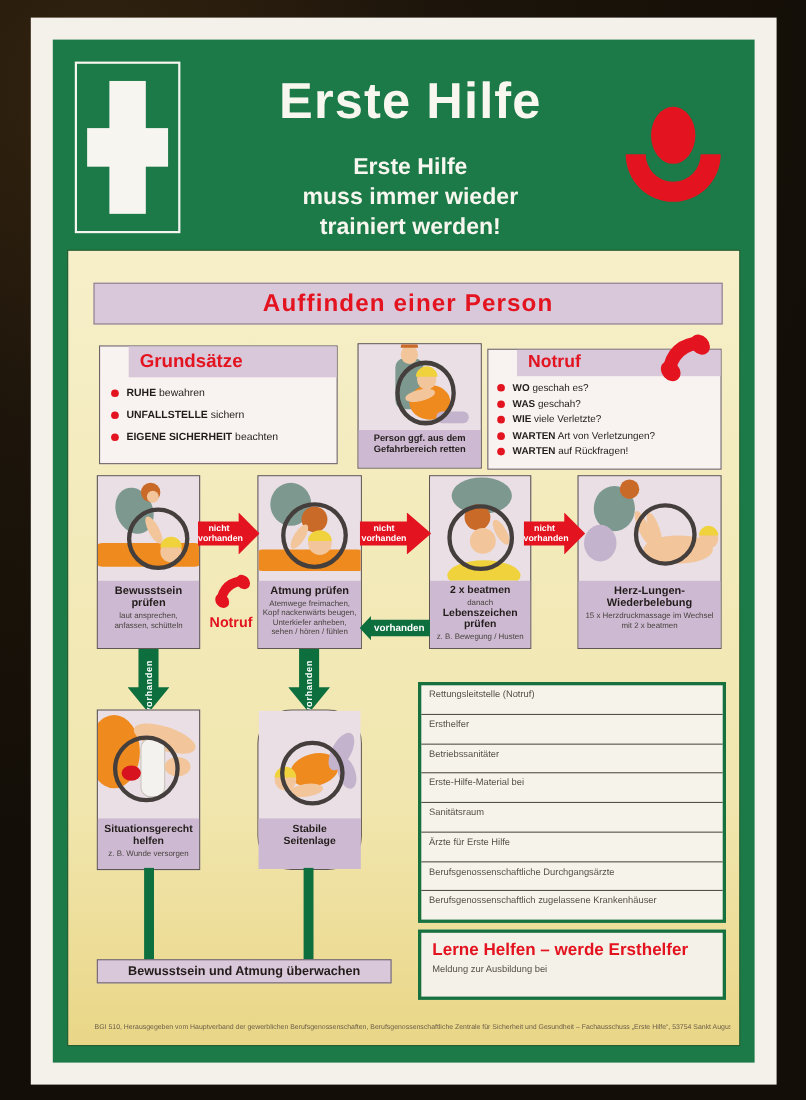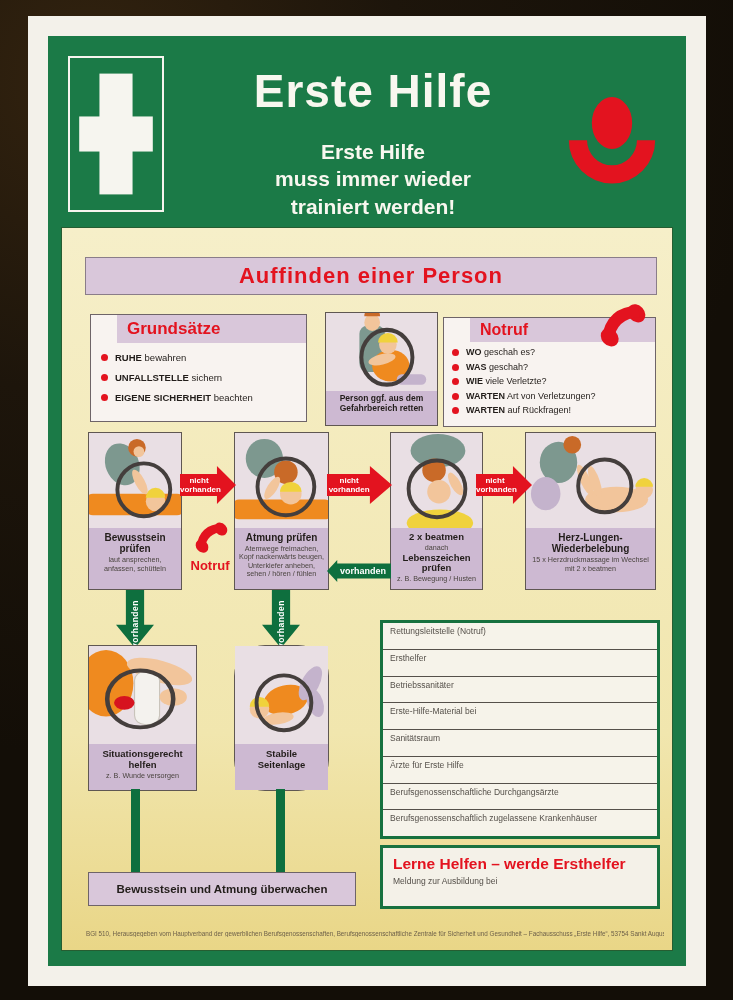--- a/index.html
+++ b/index.html
@@ -63,21 +63,21 @@
   .fb2{left:172px;width:95px;}
   .fb3{left:328px;width:93px;}
   .fb4{left:463px;width:131px;}
   .fb .t{font-size:10px;}
   .fb .s{font-size:7.2px;margin-top:2px;}
   .fb3 .t{font-size:9.5px;}
   .fb3 .s{margin-top:1px;}
   .fb3 .t2{font-size:9.5px;font-weight:bold;white-space:pre-line;line-height:1.1;margin-top:1px;}
   
   .br{top:417px;height:146px;}
-  .br1{left:26px;width:109px;}
+  .br1{left:26px;width:94px;}
   .br2{left:172px;width:95px;border-radius:31px;}
   .br .figcap{height:46px;padding-top:5px;}
   .br .t{font-size:9.5px;}
   .br .s{font-size:7.2px;margin-top:2px;}
   
   .arr-r{position:absolute;z-index:2;height:38px;background:var(--red);
     clip-path:polygon(0 21%,66% 21%,66% 0,100% 50%,66% 100%,66% 79%,0 79%);
     display:flex;align-items:center;}
   .arr-r span{display:block;width:68%;text-align:center;color:#fff;font-weight:bold;
     font-size:8px;line-height:1.15;white-space:pre-line;}
@@ -94,21 +94,21 @@
   .arr-d span{color:#fff;font-weight:bold;font-size:8.5px;letter-spacing:.5px;
     writing-mode:vertical-rl;transform:rotate(180deg);margin-top:2px;}
   .ad1{left:54px;top:362px;}
   .ad2{left:200px;top:362px;}
   .notruf-under{position:absolute;left:126px;top:286px;width:44px;height:44px;}
   .notruf-under-label{position:absolute;left:112px;top:330px;width:72px;text-align:center;
     color:var(--red);font-weight:bold;font-size:13px;}
   .stem{position:absolute;width:9px;background:var(--darkgreen);}
   .st1{left:69px;top:561px;height:84px;}
   .st2{left:214px;top:561px;height:84px;}
-  .monitorbar{position:absolute;left:26px;top:644px;width:268px;height:34px;background:var(--lav);
+  .monitorbar{position:absolute;left:26px;top:644px;width:268px;height:22px;background:var(--lav);
     border:1px solid #6e6468;display:flex;align-items:center;justify-content:center;
     color:var(--ink);font-size:11.5px;font-weight:bold;}
   
   .formbox{position:absolute;left:318px;top:392px;width:280px;height:219px;background:#f6f3ea;
     border:3px solid #17713f;display:flex;flex-direction:column;}
   .form-row{flex:1;border-bottom:1px solid #55504a;padding:3px 7px;color:#55504a;font-size:8.5px;}
   .form-row:last-child{border-bottom:none;}
   .lernebox{position:absolute;left:318px;top:617px;width:280px;height:64px;background:#f4f1e8;
     border:3px solid #17713f;padding:7px 10px;}
   .lernebox .lt{color:var(--red);font-size:15.5px;font-weight:bold;}

